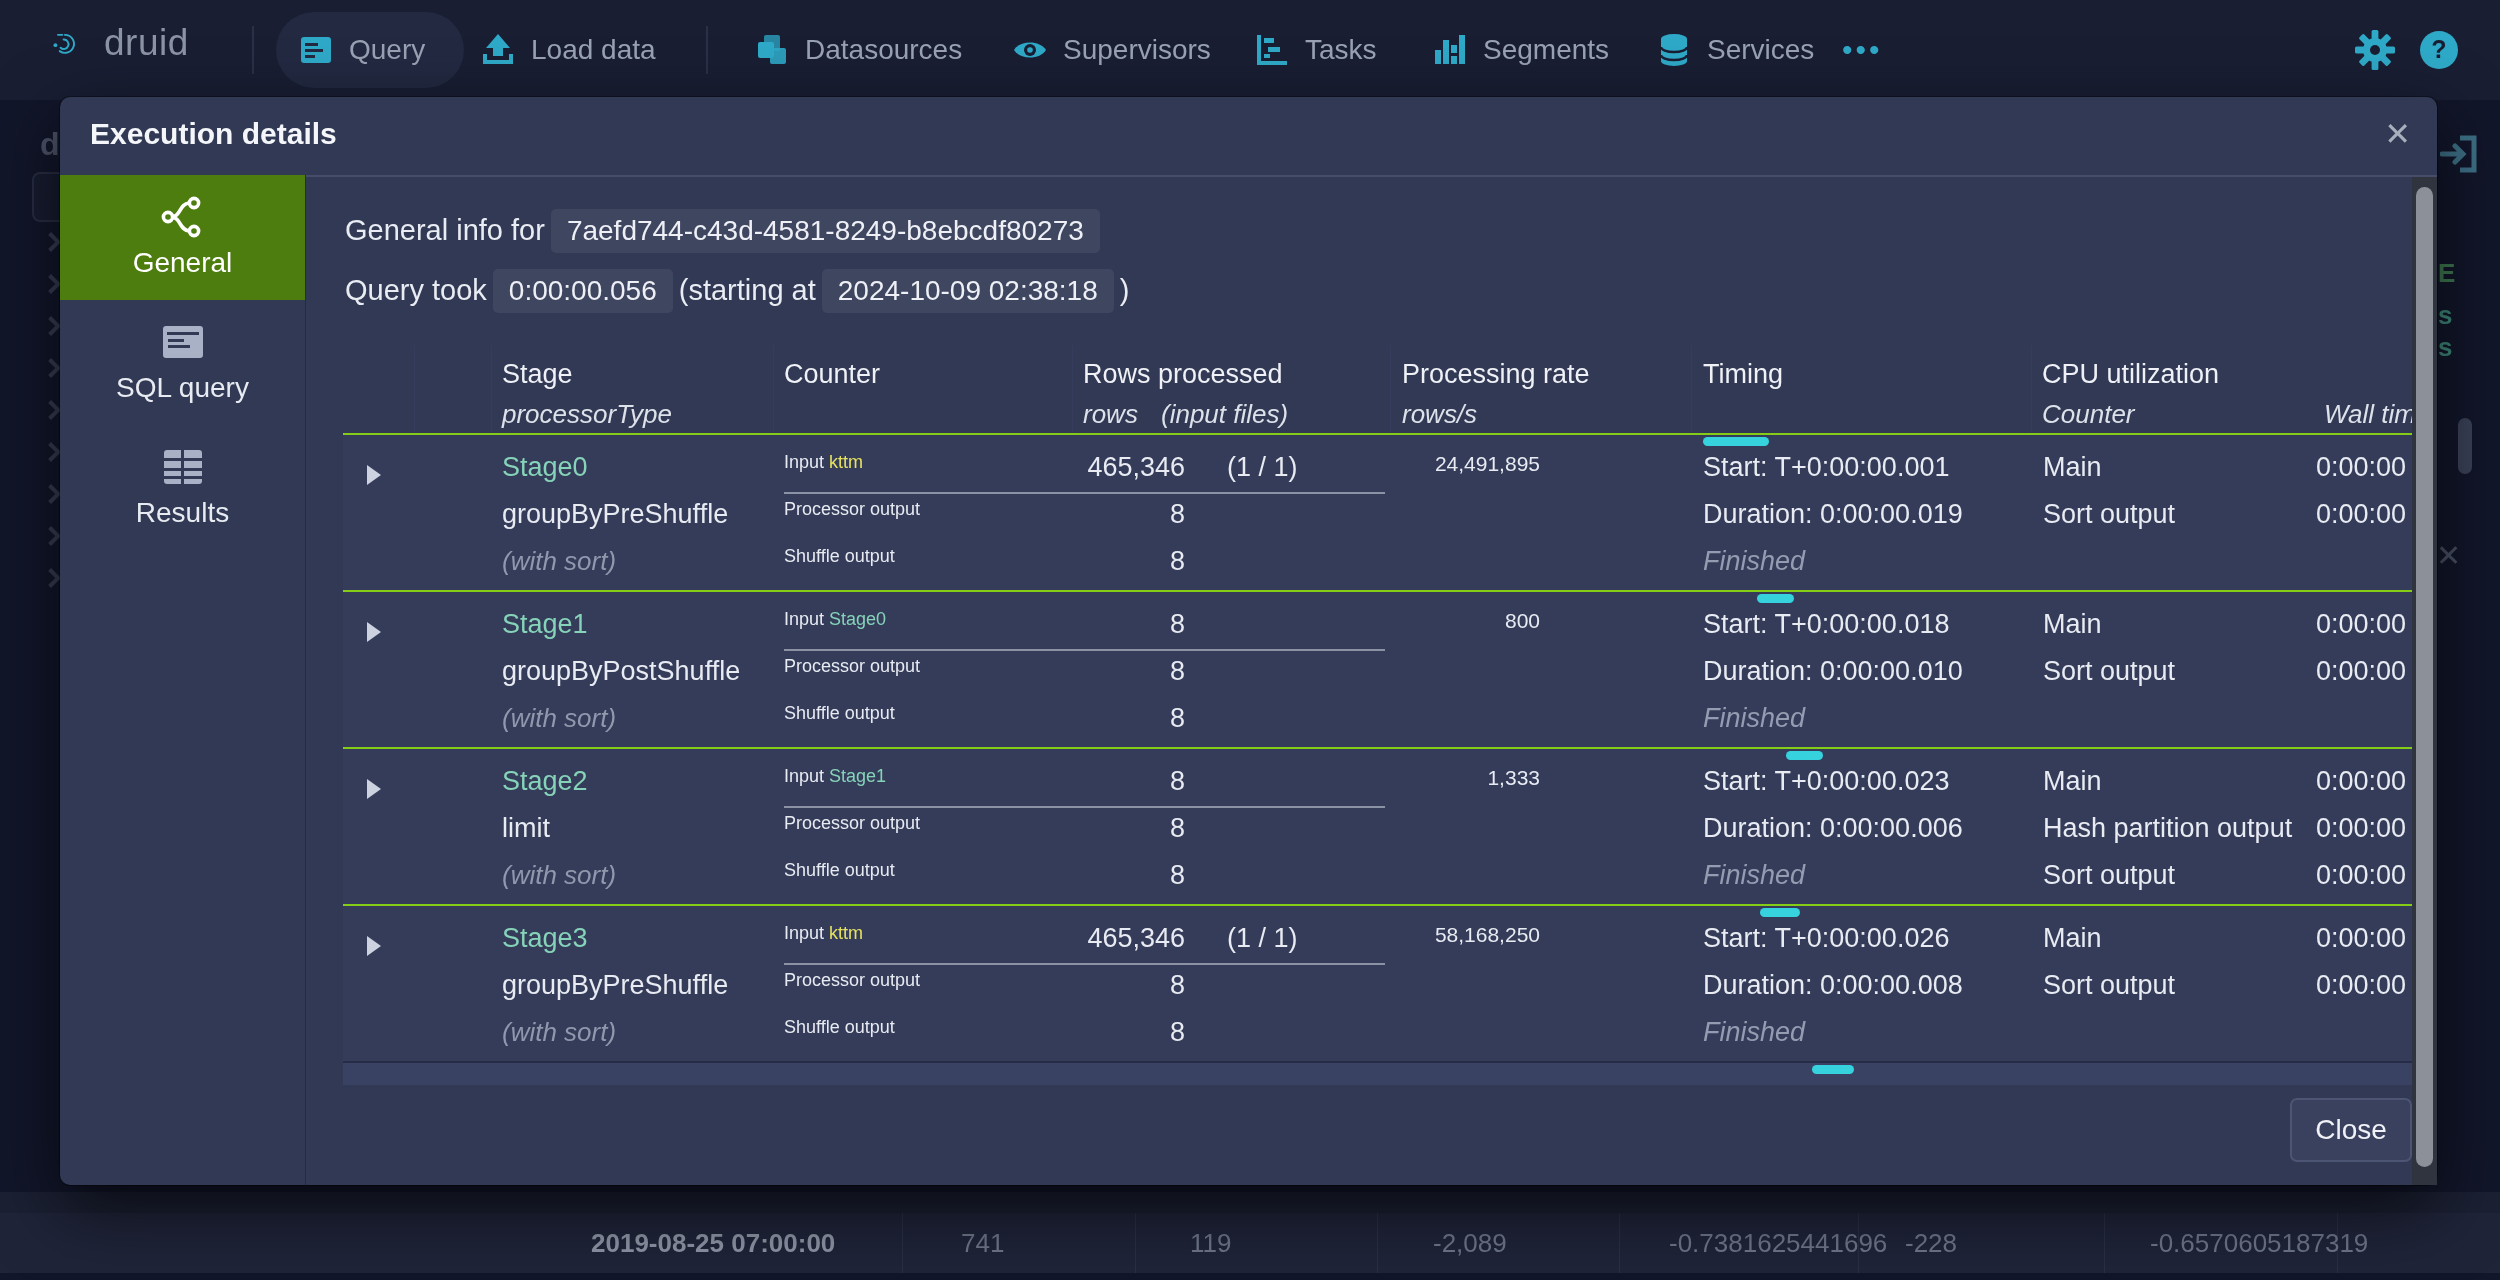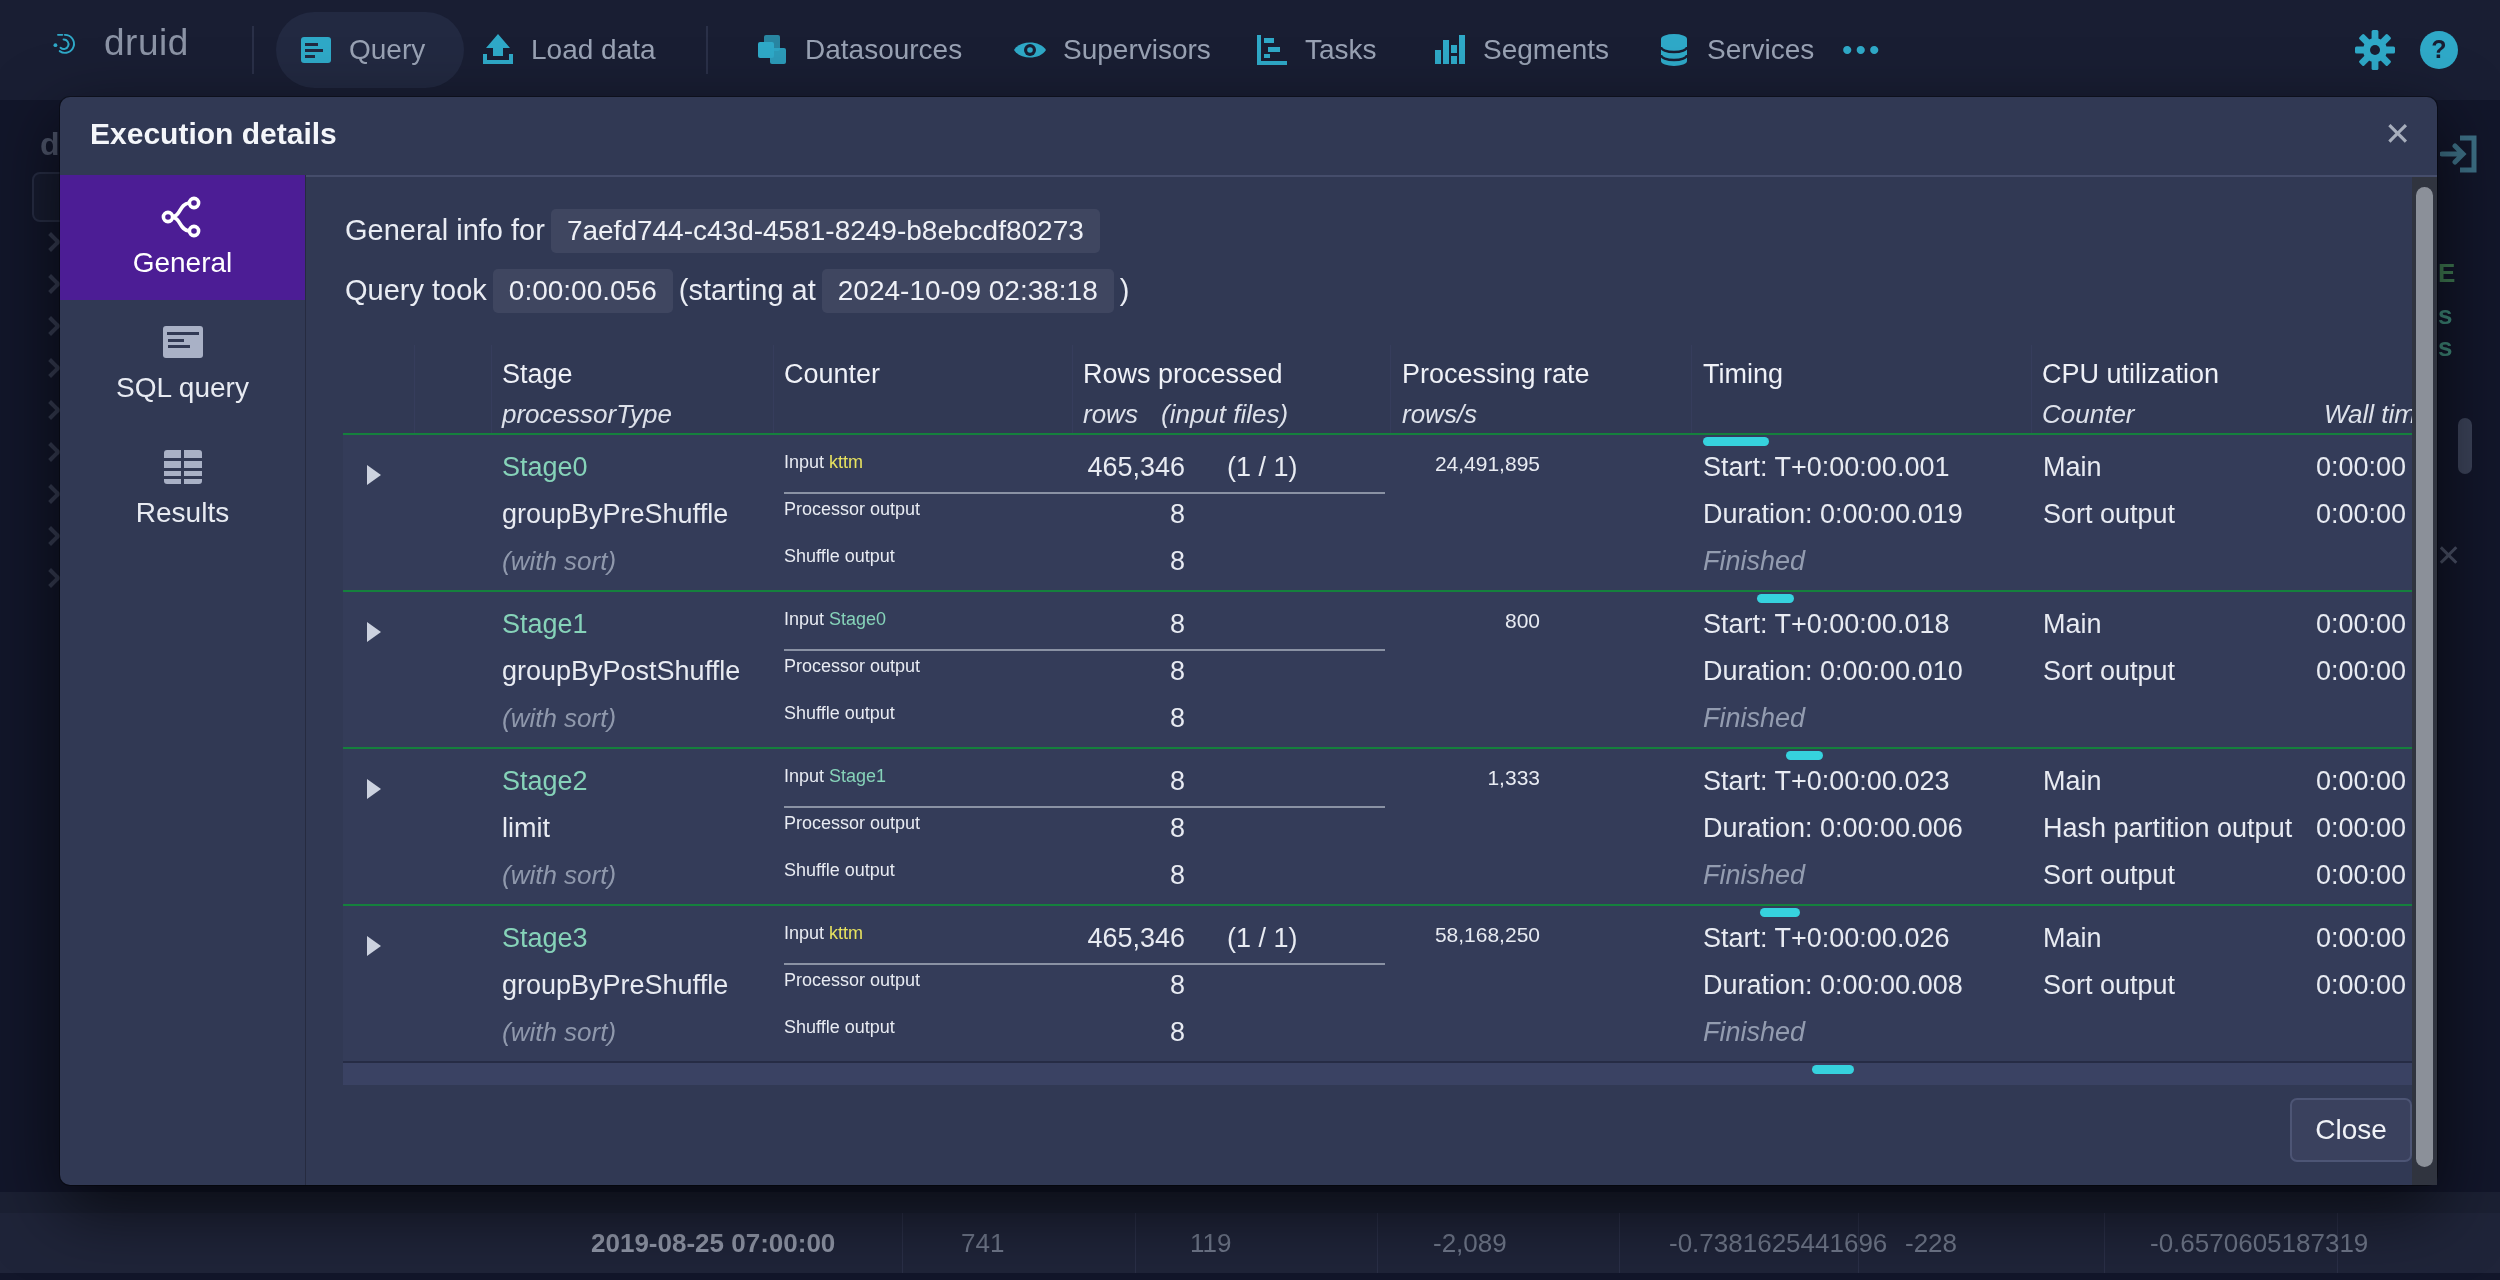--- a/index.html
+++ b/index.html
@@ -40,34 +40,34 @@
   .modal{position:absolute;left:60px;top:97px;width:2377px;height:1088px;background:#313954;
     border-radius:10px;box-shadow:0 0 0 1px rgba(0,0,0,.35),0 24px 70px rgba(0,0,0,.65);}
   .modal-header{position:absolute;left:0;top:0;width:100%;height:78px;border-bottom:2px solid #454d6b;}
   .modal-title{position:absolute;left:30px;top:20px;color:#f4f6fa;font-size:30px;font-weight:700;}
   .modal-close{position:absolute;right:26px;top:18px;color:#a7aebc;font-size:32px;cursor:pointer;}
   
   .tabs{position:absolute;left:0;top:78px;width:245px;height:1010px;border-right:1px solid #262b40;}
   .tab{position:absolute;left:0;width:245px;height:125px;cursor:pointer;text-align:center;}
   .tab .ticon{position:absolute;left:50%;top:18px;transform:translateX(-50%);}
   .tab .tlabel{position:absolute;left:0;right:0;top:72px;color:#e8ebf2;font-size:28px;}
-  .tab.active{background:#4c1d95;}
+  .tab.active{background:#4d7c0f;}
   .tab.active .tlabel{color:#fff;}
   
   .info-line{position:absolute;color:#e9ecf3;font-size:29px;white-space:nowrap;}
   .tag{display:inline-block;background:#3f4660;border-radius:5px;color:#eef0f6;
     padding:6px 16px;margin:0 6px;font-size:28px;}
   
   .xtable{position:absolute;left:283px;top:248px;width:2069px;height:740px;overflow:hidden;background:#313954;}
   .colline{position:absolute;top:0;width:1px;height:740px;background:#3b4262;opacity:.55;}
   .thead{position:absolute;left:0;top:0;width:100%;height:88px;}
   .th{position:absolute;top:0;height:88px;}
   .h1{position:absolute;top:14px;color:#eff1f7;font-size:27px;white-space:nowrap;}
   .h2{position:absolute;top:54px;color:#dde1ea;font-size:26px;font-style:italic;white-space:nowrap;}
-  .trow{position:absolute;left:0;width:2069px;height:157px;background:#343c59;border-top:2px solid #15803d;}
+  .trow{position:absolute;left:0;width:2069px;height:157px;background:#343c59;border-top:2px solid #84cc16;}
   .trow-partial{position:absolute;left:0;top:716px;width:2069px;height:24px;background:#3a4263;
     border-top:2px solid #262c45;overflow:hidden;}
   .cell{position:absolute;top:0;height:157px;}
   .c-exp{left:0;width:71px;cursor:pointer;}
   .c-stage{left:148px;width:282px;}
   .c-counter{left:430px;width:299px;}
   .c-rows{left:729px;width:318px;}
   .c-rate{left:1047px;width:301px;}
   .c-timing{left:1348px;width:340px;}
   .c-cpu{left:1688px;width:381px;overflow:hidden;}

